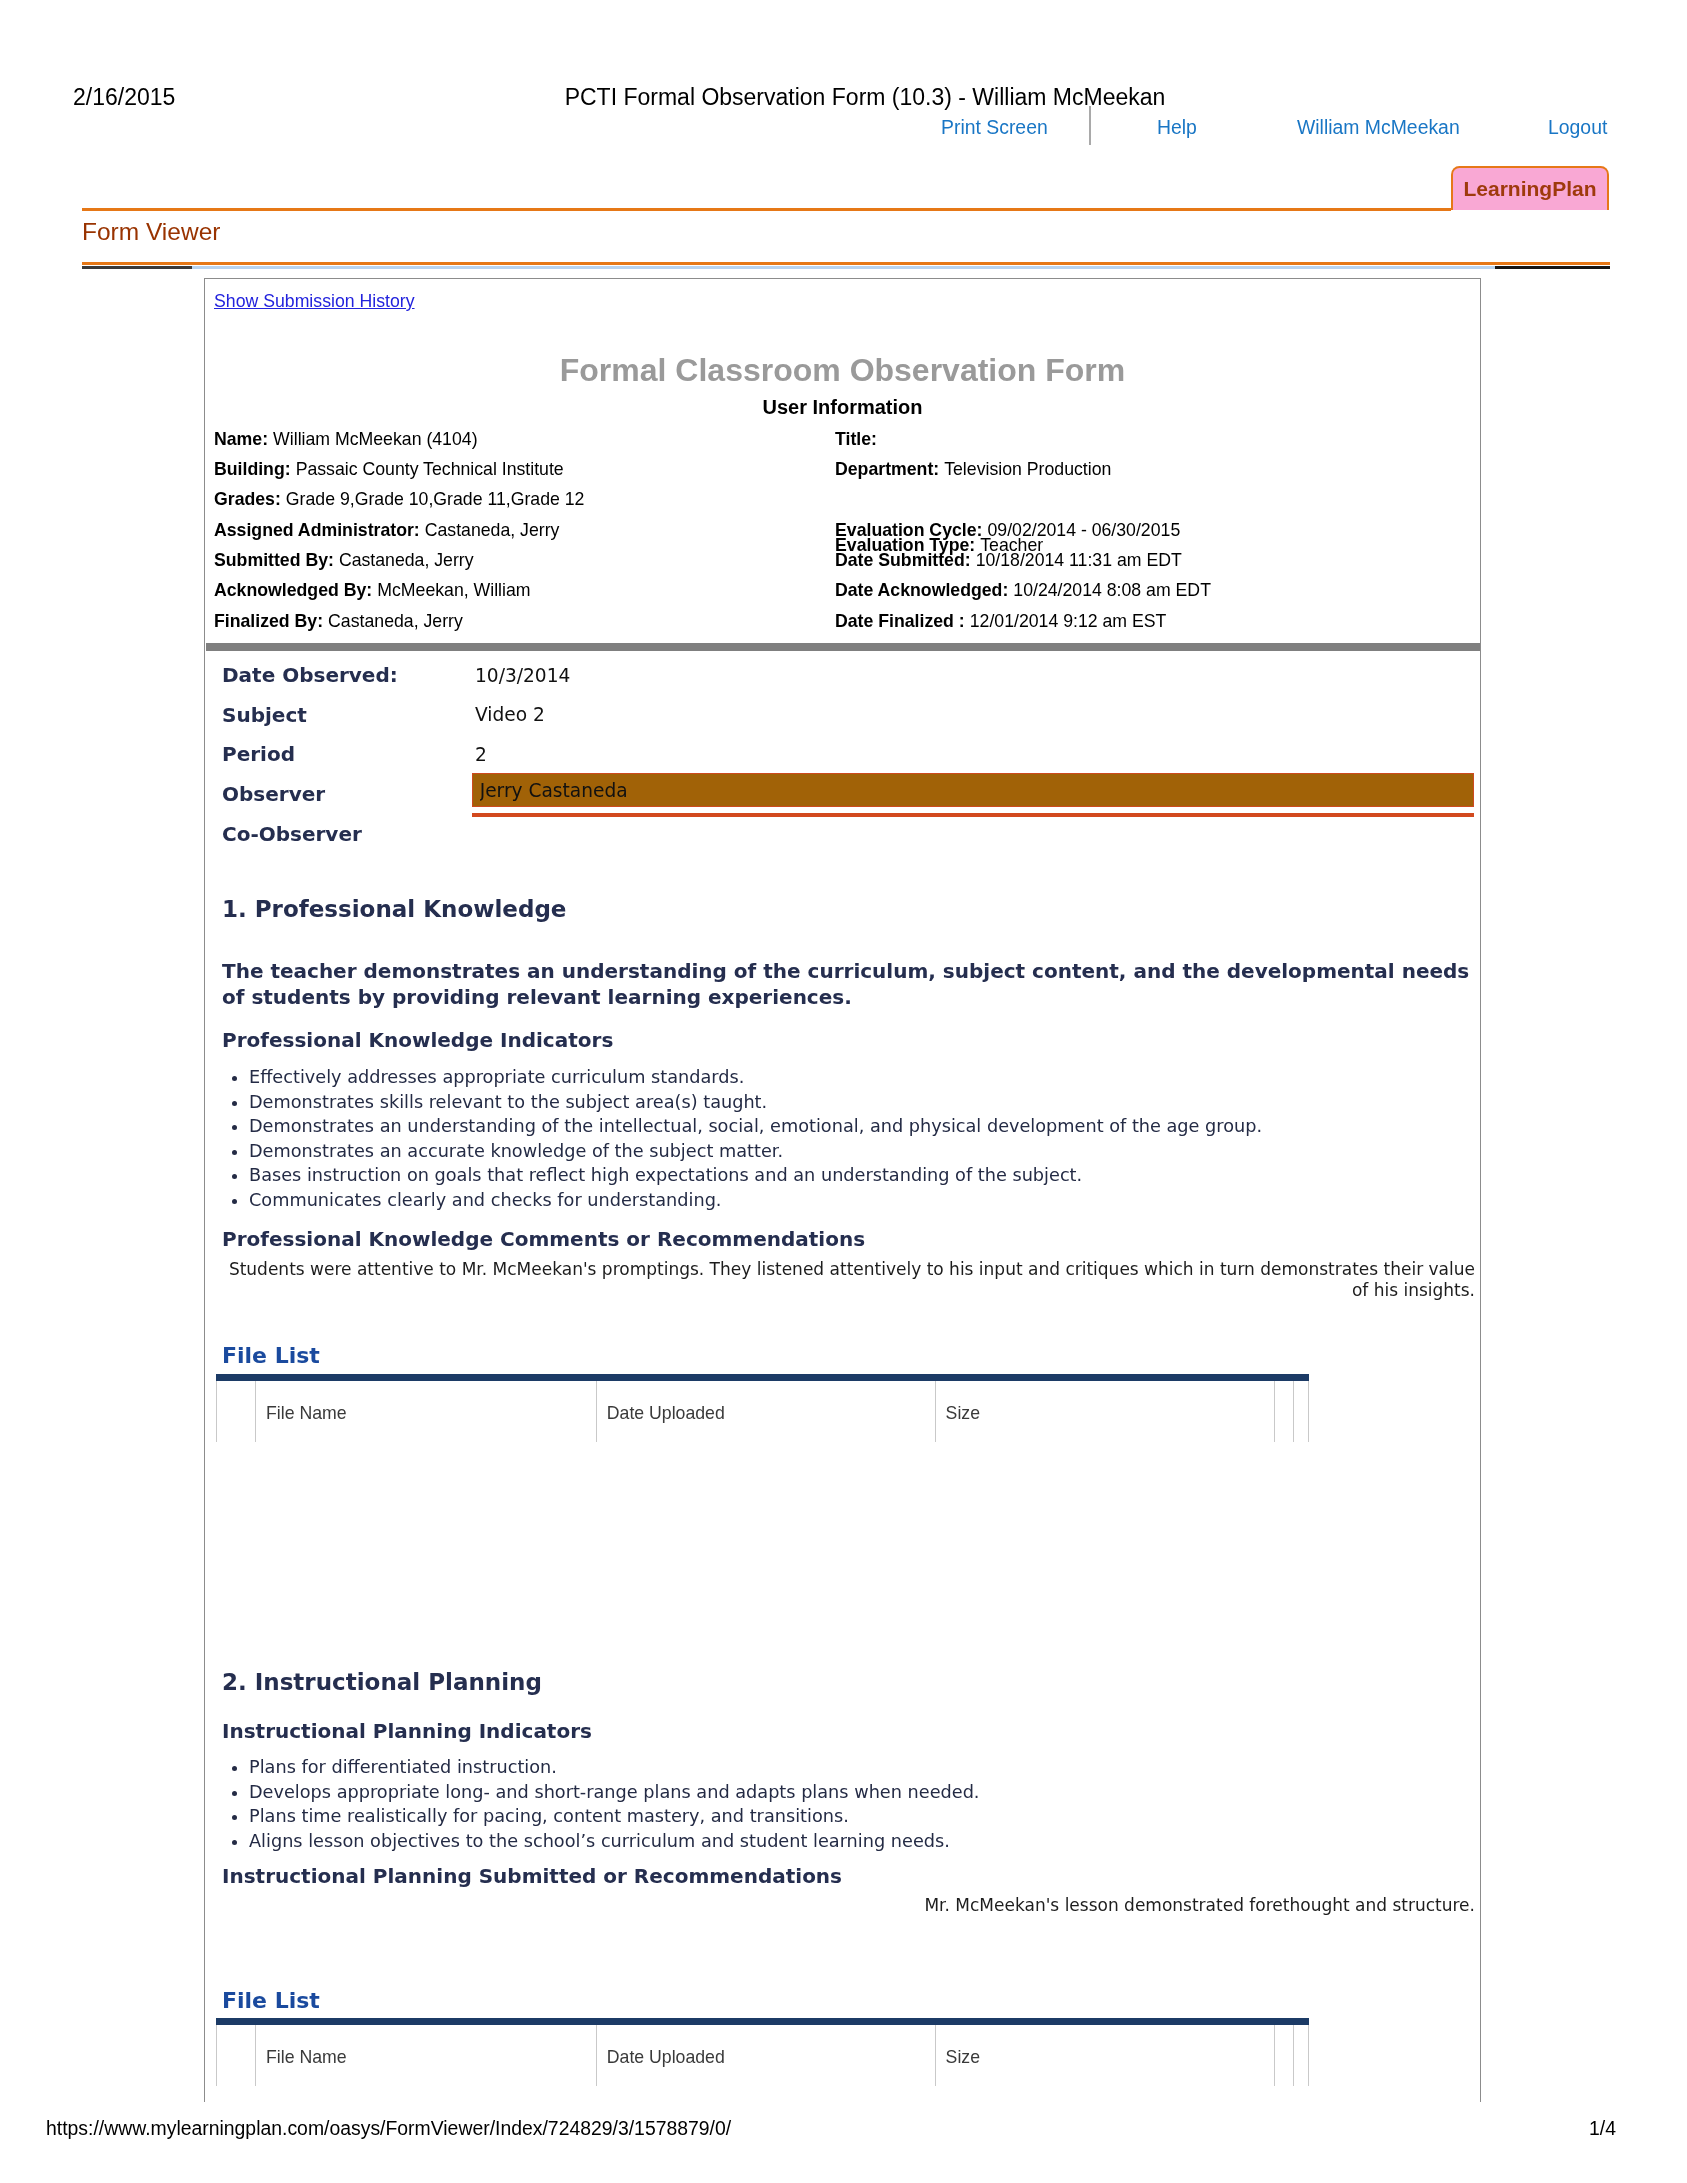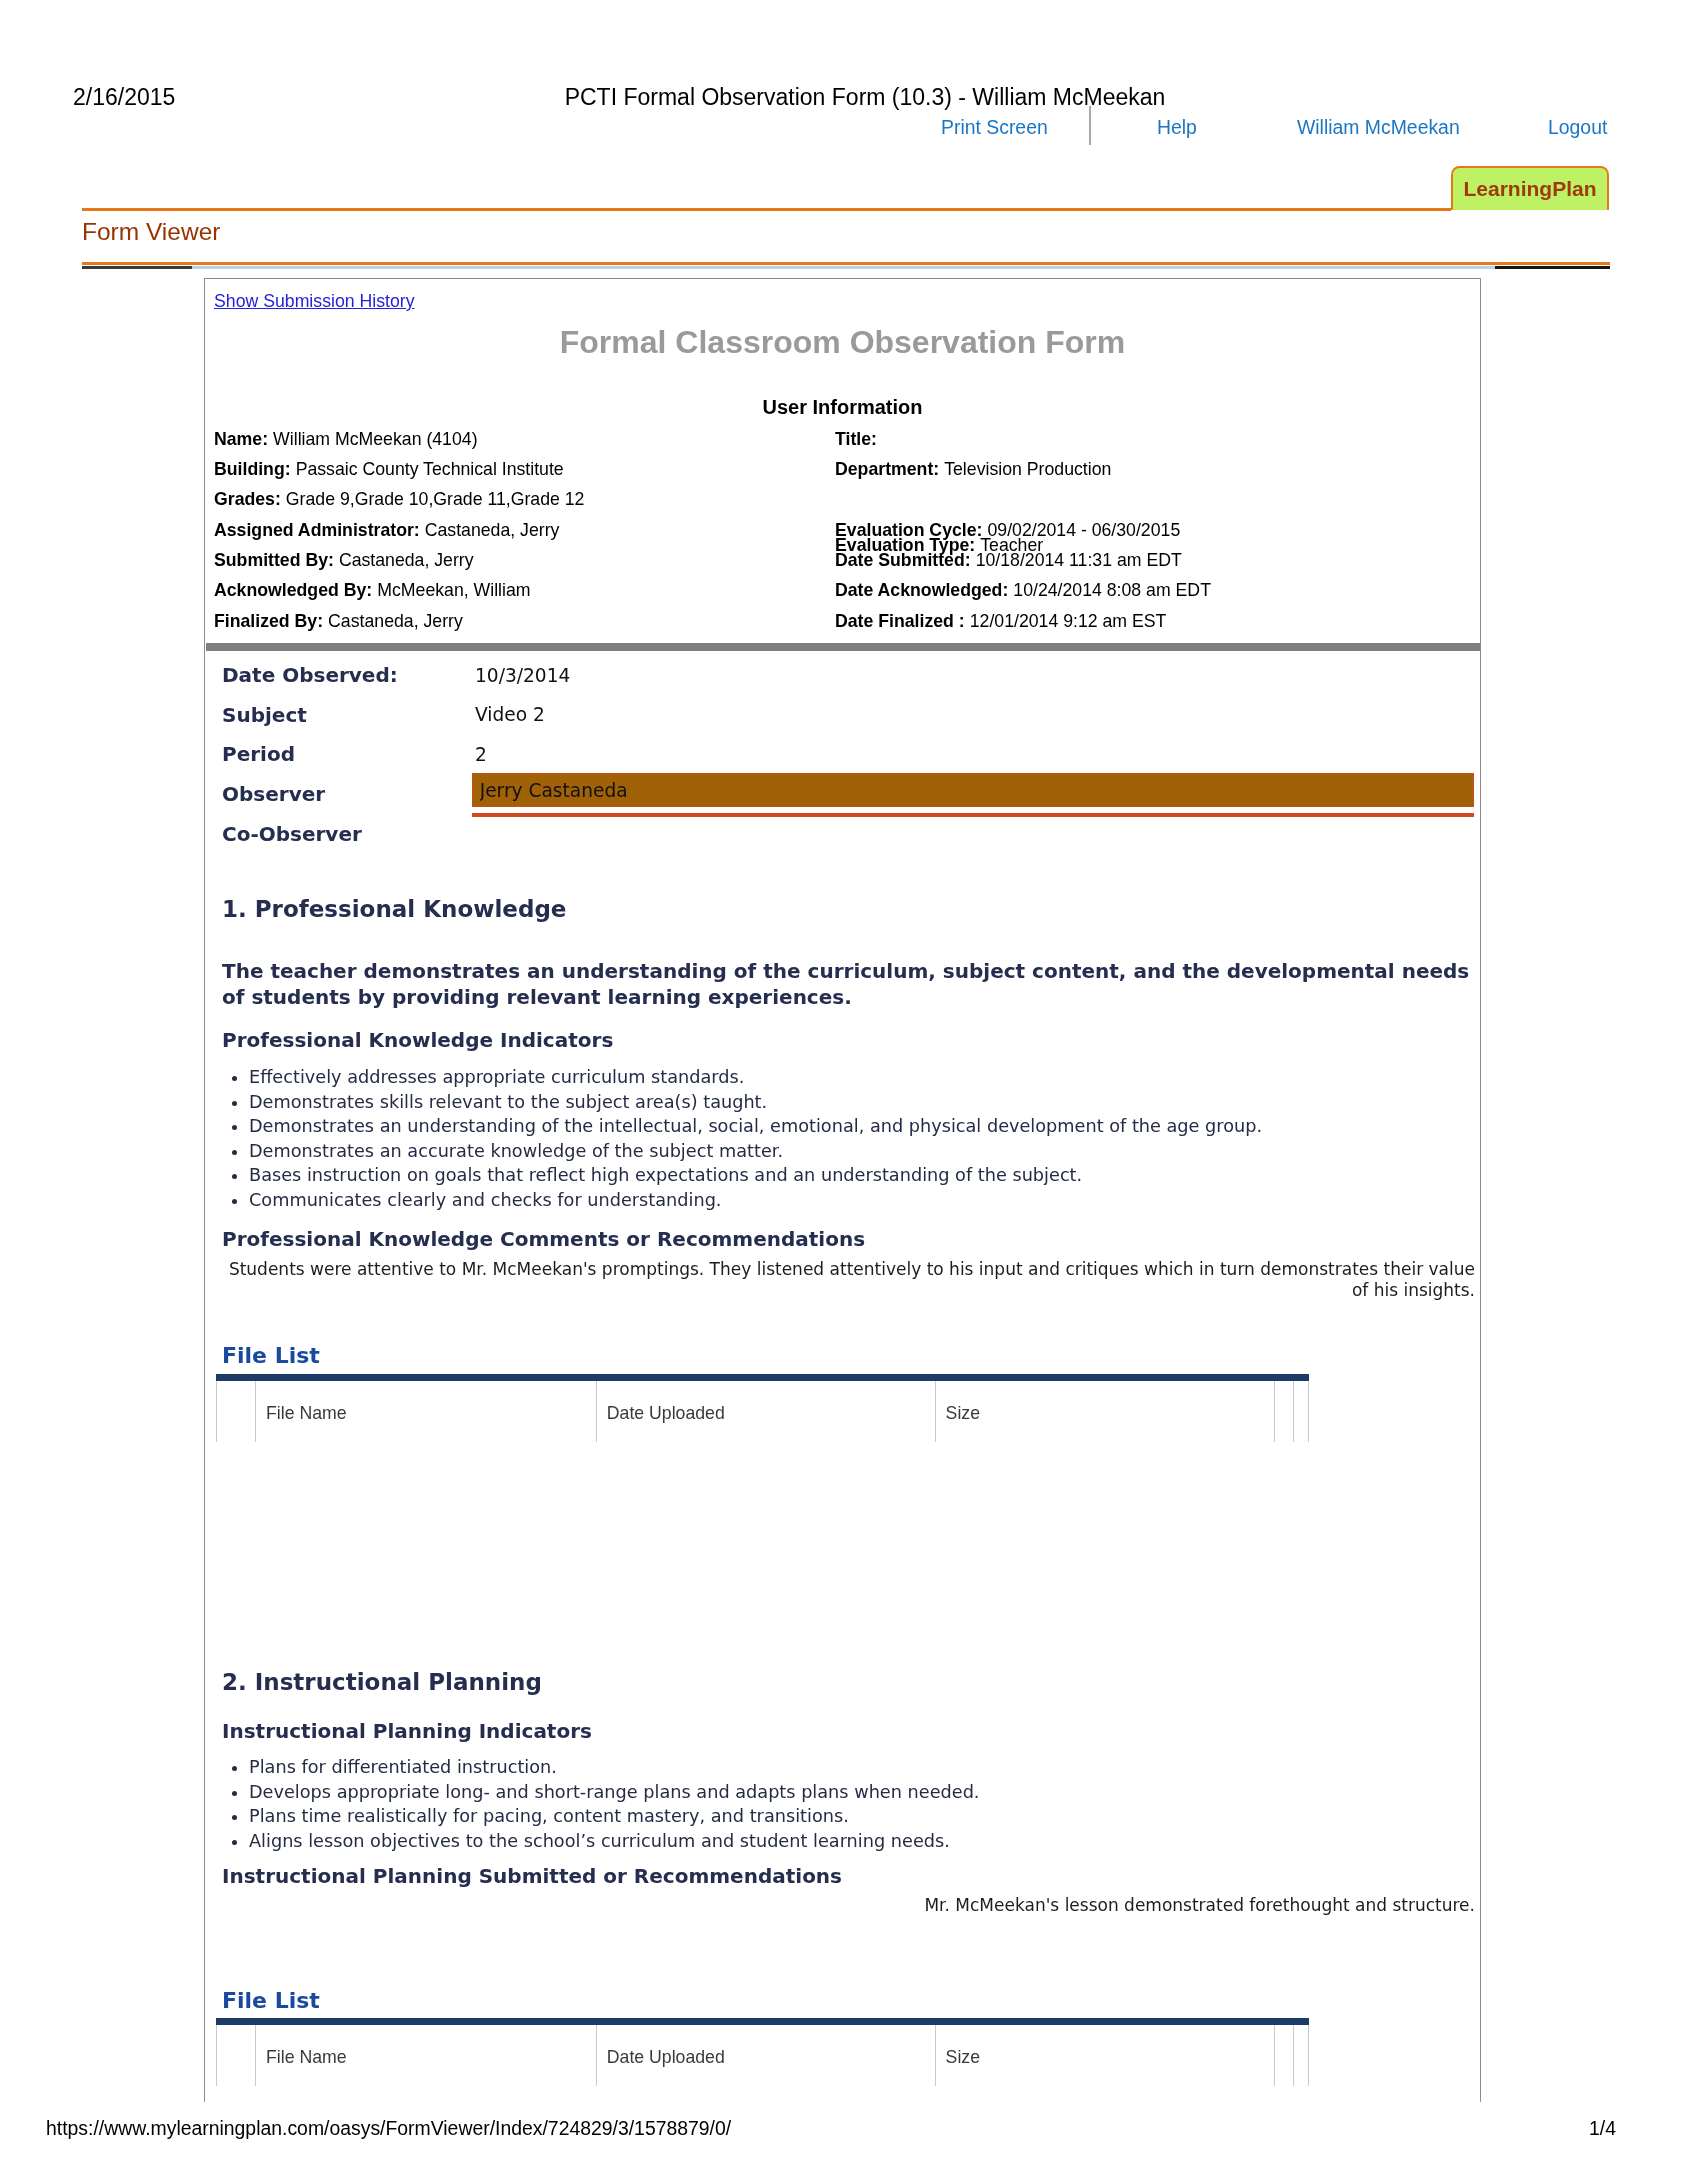--- a/index.html
+++ b/index.html
@@ -10,21 +10,21 @@
   
   .print-hdr{font-size:23px;color:#000;}
   .print-ftr{font-size:19.4px;color:#000;}
 
   
   .nav-link{font-size:19.4px;color:#1976C5;text-decoration:none;cursor:pointer;}
   .nav-sep{width:1.7px;height:39px;background:#A9A9A9;}
 
   
   .brand-tab{width:154px;height:42px;border:2.5px solid #E67817;border-bottom:none;
-             border-radius:8.4px 8.4px 0 0;background:#bef264;text-align:center;line-height:42px;
+             border-radius:8.4px 8.4px 0 0;background:#f9a8d4;text-align:center;line-height:42px;
              font-size:21px;font-weight:bold;color:#9E3A0C;}
 
   .rule-orange{background:#E67817;}
   .seg-dark{background:#3A3A3A;}
   .seg-blue{background:#B9D3EE;}
   .seg-black{background:#151515;}
 
   .page-heading{font-size:24.5px;color:#993300;}
 
   
@@ -89,21 +89,21 @@
 
   <div class="abs rule-orange" style="left:82px;top:262px;width:1528px;height:3.4px;"></div>
   <div class="abs seg-dark" style="left:82px;top:266px;width:110px;height:2.5px;"></div>
   <div class="abs seg-blue" style="left:192px;top:266px;width:1303px;height:2.5px;"></div>
   <div class="abs seg-black" style="left:1495px;top:266px;width:115px;height:2.5px;"></div>
 
   <div class="abs form-box" style="left:204px;top:278px;width:1277px;height:1824px;"></div>
 
   <div class="abs history-link" style="left:214px;top:291px;">Show Submission History</div>
 
-  <div class="abs form-title" style="left:204px;top:324px;width:1277px;">Formal Classroom Observation Form</div>
+  <div class="abs form-title" style="left:204px;top:352px;width:1277px;">Formal Classroom Observation Form</div>
   <div class="abs ui-heading" style="left:204px;top:396px;width:1277px;">User Information</div>
 
   <div class="abs info-row" style="left:214px;top:429px;">
     <span class="lbl">Name:</span><span class="val">William McMeekan (4104)</span></div>
   <div class="abs info-row" style="left:214px;top:459px;">
     <span class="lbl">Building:</span><span class="val">Passaic County Technical Institute</span></div>
   <div class="abs info-row" style="left:214px;top:489px;">
     <span class="lbl">Grades:</span><span class="val">Grade 9,Grade 10,Grade 11,Grade 12</span></div>
   <div class="abs info-row" style="left:214px;top:520px;">
     <span class="lbl">Assigned Administrator:</span><span class="val">Castaneda, Jerry</span></div>

